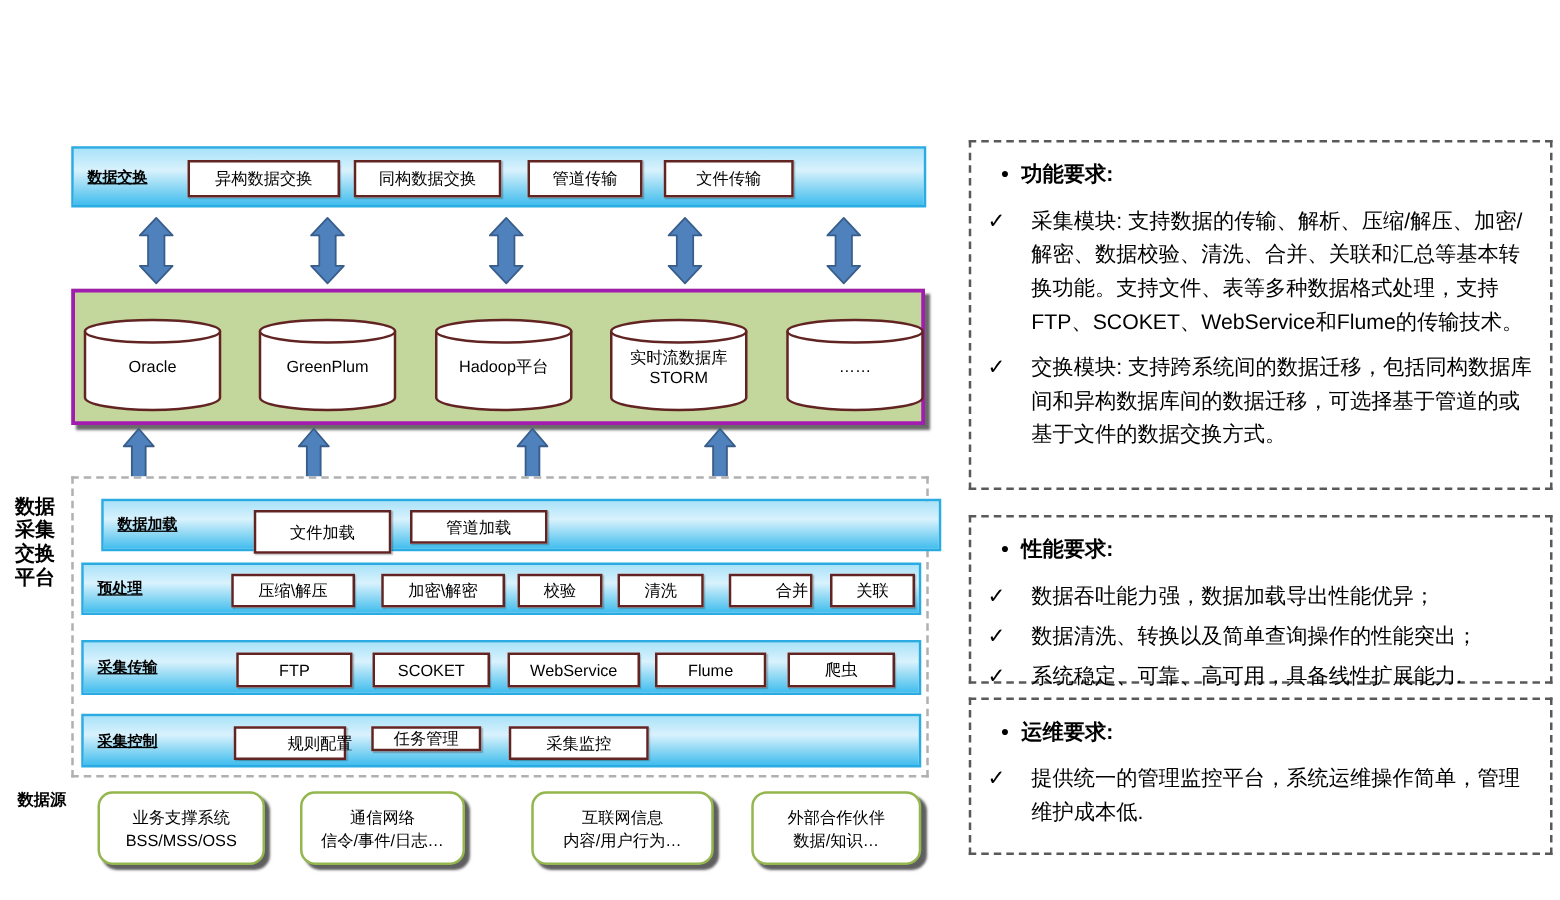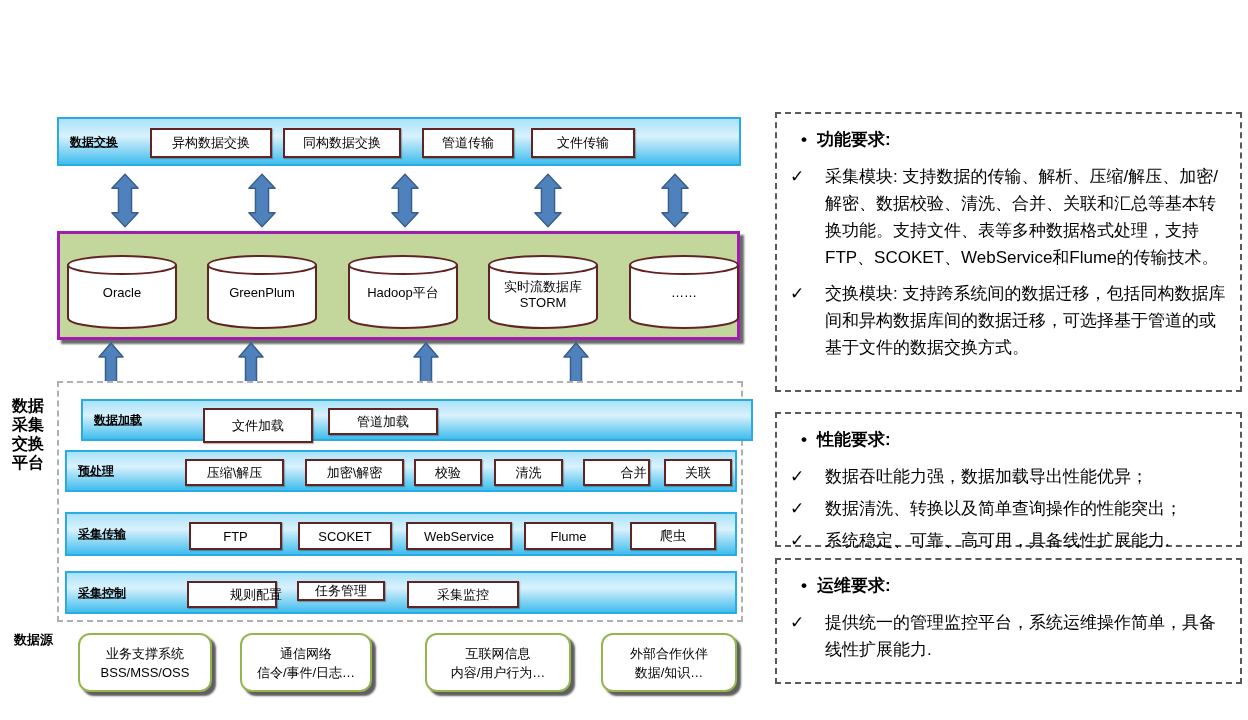--- a/index.html
+++ b/index.html
@@ -214,17 +214,17 @@
     </div>
   </div>
 
   <div class="req" style="top:558px; height:126px;">
     <div class="req-title">
       <span class="bullet">•</span>
       <span>运维要求:</span>
     </div>
     <div class="req-item">
       <span class="check">✓</span>
-      <span class="req-text">提供统一的管理监控平台，系统运维操作简单，具备线性扩展能力.</span>
+      <span class="req-text">提供统一的管理监控平台，系统运维操作简单，管理维护成本低.</span>
     </div>
   </div>
 
 </div>
 
 </body></html>

